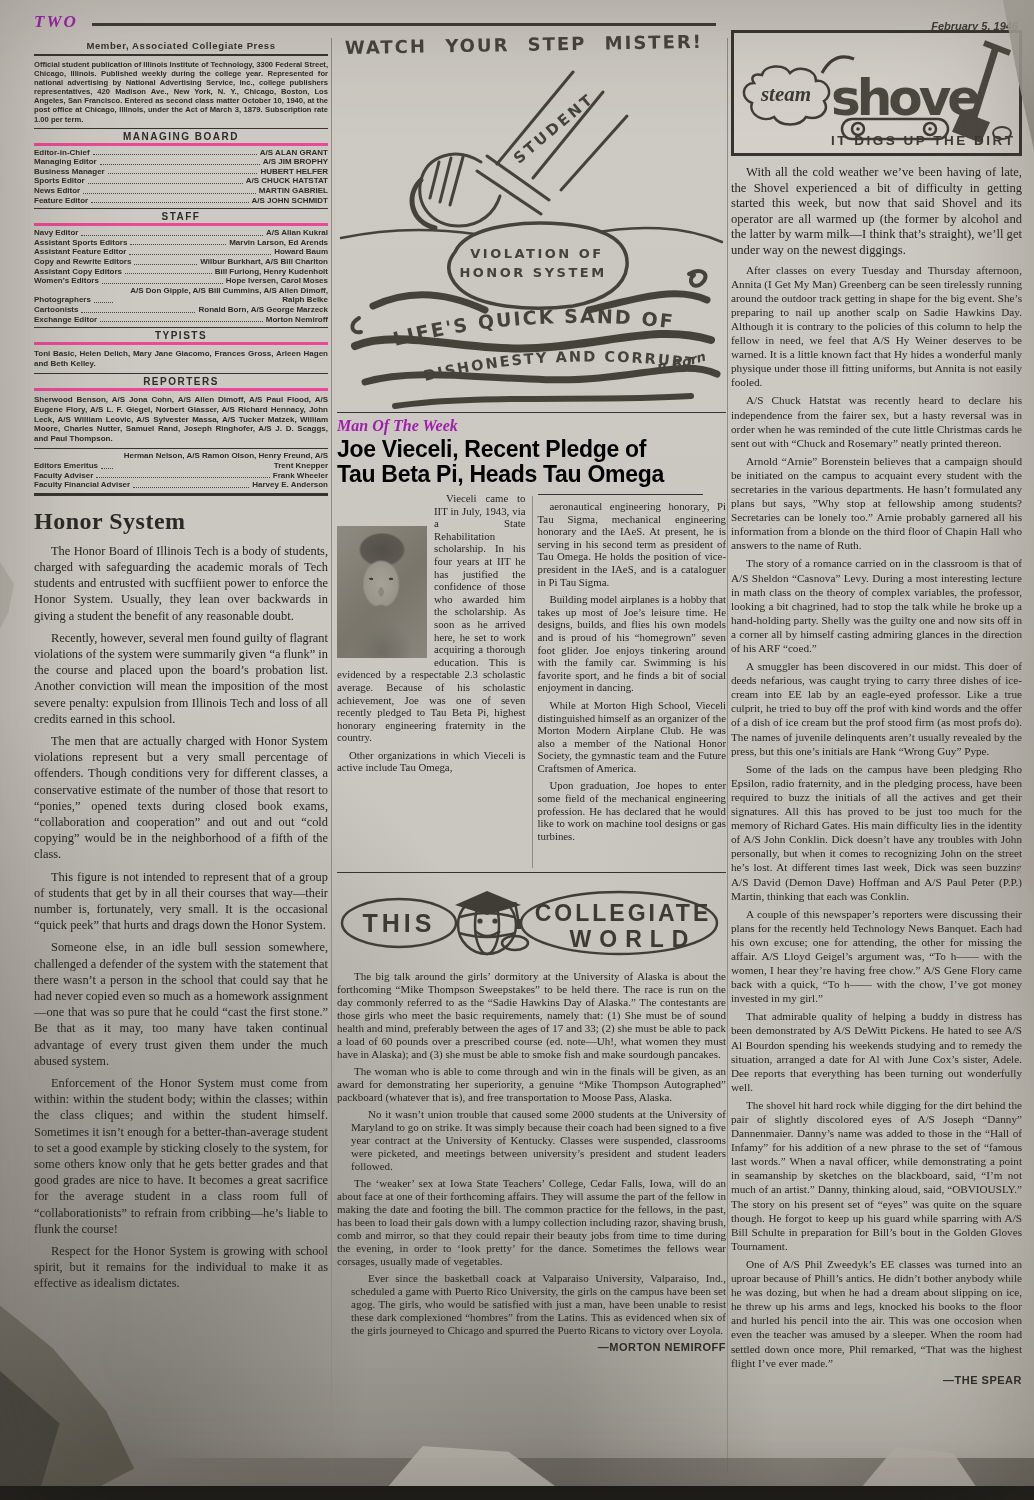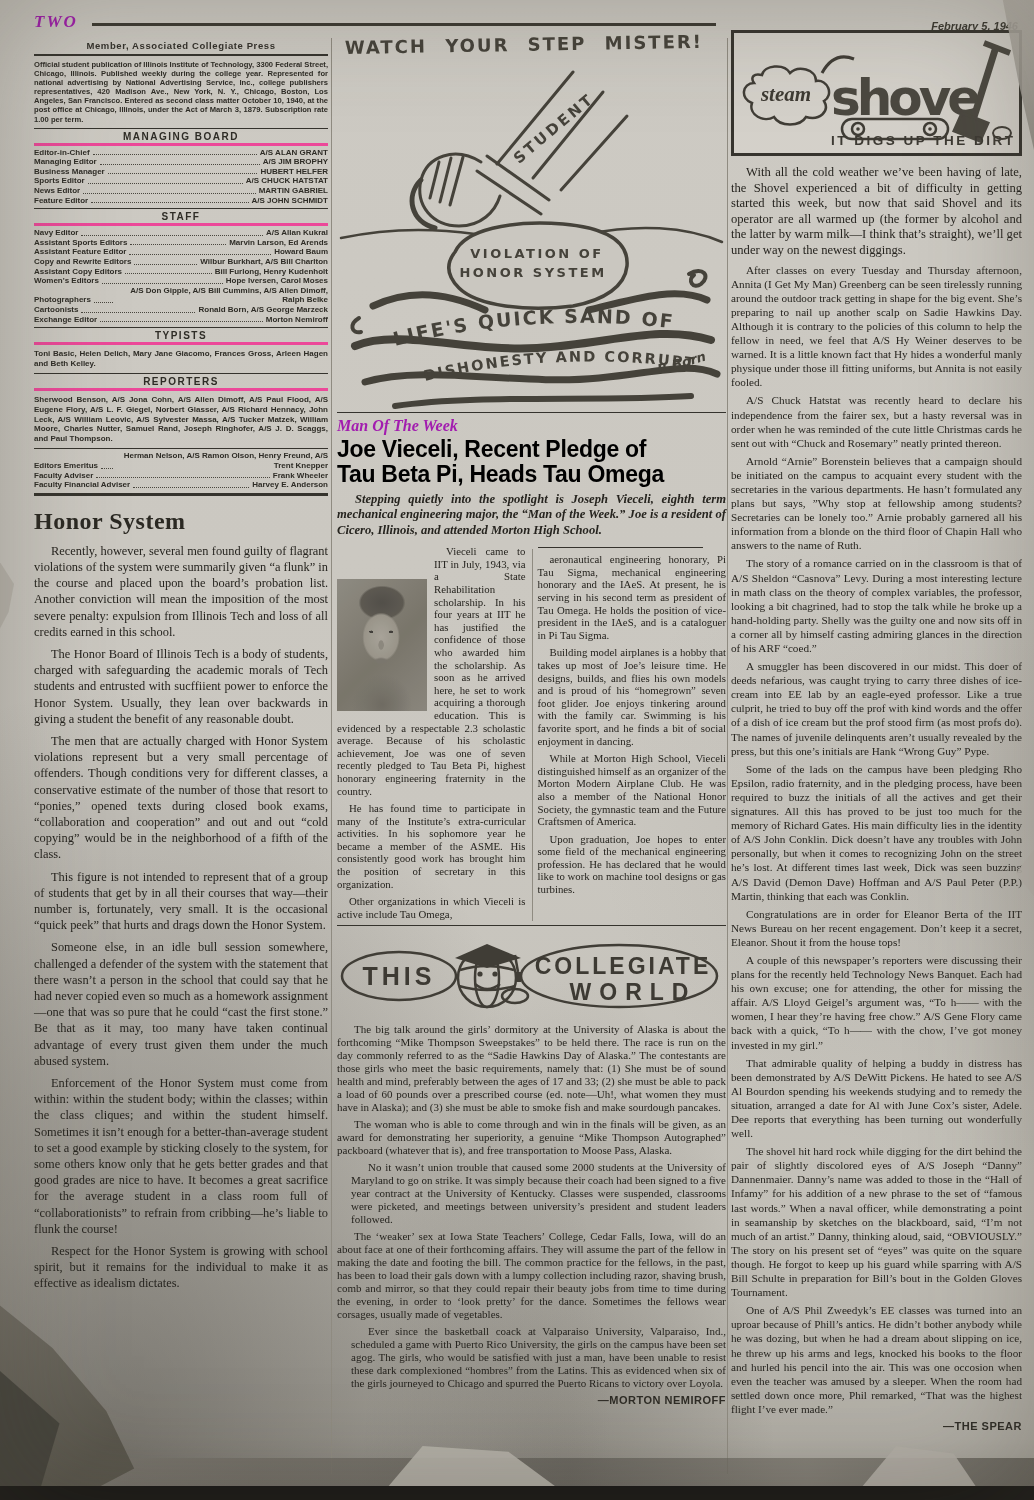--- a/index.html
+++ b/index.html
@@ -200,22 +200,22 @@
         <span class="m-name">Frank Wheeler</span>
       </div>
     <div class="m-row">
         <span class="m-role">Faculty Financial Adviser</span>
         <span class="m-dots"></span>
         <span class="m-name">Harvey E. Anderson</span>
       </div>
   </div>
 
   <h2 class="honor-title">Honor System</h2>
+  <p class="honor-p">The Honor Board of Illinois Tech is a body of students, charged with safeguarding the academic morals of Tech students and entrusted with sucffiient power to enforce the Honor System. Usually, they lean over backwards in giving a student the benefit of any reasonable doubt.</p>
   <p class="honor-p">Recently, however, several men found guilty of flagrant violations of the system were summarily given “a flunk” in the course and placed upon the board’s probation list. Another conviction will mean the imposition of the most severe penalty: expulsion from Illinois Tech and loss of all credits earned in this school.</p>
-  <p class="honor-p">The Honor Board of Illinois Tech is a body of students, charged with safeguarding the academic morals of Tech students and entrusted with sucffiient power to enforce the Honor System. Usually, they lean over backwards in giving a student the benefit of any reasonable doubt.</p>
   <p class="honor-p">The men that are actually charged with Honor System violations represent but a very small percentage of offenders. Though conditions very for different classes, a conservative estimate of the number of those that resort to “ponies,” opened texts during closed book exams, “collaboration and cooperation” and out and out “cold copying” would be in the neighborhood of a fifth of the class.</p>
   <p class="honor-p">This figure is not intended to represent that of a group of students that get by in all their courses that way—their number is, fortunately, very small. It is the occasional “quick peek” that hurts and drags down the Honor System.</p>
   <p class="honor-p">Someone else, in an idle bull session somewhere, challenged a defender of the system with the statement that there wasn’t a person in the school that could say that he had never copied even so much as a homework assignment—one that was so pure that he could “cast the first stone.” Be that as it may, too many have taken continual advantage of every trust given them under the much abused system.</p>
   <p class="honor-p">Enforcement of the Honor System must come from within: within the student body; within the classes; within the class cliques; and within the student himself. Sometimes it isn’t enough for a better-than-average student to set a good example by sticking closely to the system, for some others know only that he gets better grades and that good grades are nice to have. It becomes a great sacrifice for the average student in a class room full of “collaborationists” to refrain from cribbing—he’s liable to flunk the course!</p>
   <p class="honor-p">Respect for the Honor System is growing with school spirit, but it remains for the individual to make it as effective as idealism dictates.</p>
 </div>
 
 <div class="col-mid">
 
   <svg class="cartoon" width="389" height="384" viewBox="0 0 389 384">
@@ -260,27 +260,25 @@
       <textPath href="#sandArc2">DISHONESTY AND CORRUPTION</textPath>
     </text>
     <text class="hand" x="322" y="346" font-size="13" font-style="italic" transform="rotate(-16 322 346)">R.Born</text>
   </svg>
 
   <div class="mow-kicker">Man Of The Week</div>
   <div class="mow-headline">
     <div>Joe Vieceli, Recent Pledge of</div>
     <div>Tau Beta Pi, Heads Tau Omega</div>
   </div>
-  <p class="mow-lead">Stepping quietly into the spotlight is Joseph Vieceli, eighth term mechanical engineering major, the “Man of the Week.” Joe is a resident of Cicero, Illinois, and attended Morton High School.</p>
 
   <div class="mow-cols">
     <div class="mow-col">
       <div class="photo"></div>
       <p>Vieceli came to IIT in July, 1943, via a State Rehabilitation scholarship. In his four years at IIT he has justified the confidence of those who awarded him the scholarship. As soon as he arrived here, he set to work acquiring a thorough education. This is evidenced by a respectable 2.3 scholastic average. Because of his scholastic achievement, Joe was one of seven recently pledged to Tau Beta Pi, highest honorary engineering fraternity in the country.</p>
-      <p>He has found time to participate in many of the Institute’s extra-curricular activities. In his sophomore year he became a member of the ASME. His consistently good work has brought him the position of secretary in this organization.</p>
       <p>Other organizations in which Vieceli is active include Tau Omega,</p>
     </div>
     <div class="mow-col">
       <div class="cont-rule"></div>
       <p>aeronautical engineering honorary, Pi Tau Sigma, mechanical engineering honorary and the IAeS. At present, he is serving in his second term as president of Tau Omega. He holds the position of vice-president in the IAeS, and is a cataloguer in Pi Tau Sigma.</p>
       <p>Building model airplanes is a hobby that takes up most of Joe’s leisure time. He designs, builds, and flies his own models and is proud of his “homegrown” seven foot glider. Joe enjoys tinkering around with the family car. Swimming is his favorite sport, and he finds a bit of social enjoyment in dancing.</p>
       <p>While at Morton High School, Vieceli distinguished himself as an organizer of the Morton Modern Airplane Club. He was also a member of the National Honor Society, the gymnastic team and the Future Craftsmen of America.</p>
       <p>Upon graduation, Joe hopes to enter some field of the mechanical engineering profession. He has declared that he would like to work on machine tool designs or gas turbines.</p>
     </div>
   </div>
@@ -343,21 +341,20 @@
   </div>
 
   <div class="shovel-text">
     <p class="lead-p">With all the cold weather we’ve been having of late, the Shovel experienced a bit of difficulty in getting started this week, but now that said Shovel and its operator are all warmed up (the former by alcohol and the latter by warm milk—I think that’s straight), we’ll get under way on the newest diggings.</p>
     <p>After classes on every Tuesday and Thursday afternoon, Annita (I Get My Man) Greenberg can be seen tirelessly running around the outdoor track getting in shape for the big event. She’s preparing to nail up another scalp on Sadie Hawkins Day. Although it is contrary to the policies of this column to help the fellow in need, we feel that A/S Hy Weiner deserves to be warned. It is a little known fact that Hy hides a wonderful manly physique under those ill fitting uniforms, but Annita is not easily fooled.</p>
     <p class="sh-ind">A/S Chuck Hatstat was recently heard to declare his independence from the fairer sex, but a hasty reversal was in order when he was reminded of the cute little Christmas cards he sent out with “Chuck and Rosemary” neatly printed thereon.</p>
     <p>Arnold “Arnie” Borenstein believes that a campaign should be initiated on the campus to acquaint every student with the secretaries in the various departments. He hasn’t formulated any plans but says, ”Why stop at fellowship among students?  Secretaries can be lonely too.”  Arnie probably garnered all his information from a blonde on the third floor of Chapin Hall who answers to the name of Ruth.</p>
     <p class="sh-ind">The story of a romance carried on in the classroom is that of A/S Sheldon “Casnova” Levy. During a most interesting lecture in math class on the theory of complex variables, the professor, looking a bit chagrined, had to stop the talk while he broke up a hand-holding party. Shelly was the guilty one and now sits off in a corner all by himself casting admiring glances in the direction of his ARF “coed.”</p>
     <p>A smuggler has been discovered in our midst. This doer of deeds nefarious, was caught trying to carry three dishes of ice-cream into EE lab by an eagle-eyed professor. Like a true culprit, he tried to buy off the prof with kind words and the offer of a dish of ice cream but the prof stood firm (as most profs do). The names of juvenile delinquents aren’t usually revealed by the press, but this one’s initials are Hank “Wrong Guy” Pype.</p>
     <p class="sh-ind">Some of the lads on the campus have been pledging Rho Epsilon, radio fraternity, and in the pledging process, have been required to buzz the initials of all the actives and get their signatures. All this has proved to be just too much for the memory of Richard Gates. His main difficulty lies in the identity of A/S John Conklin. Dick doesn’t have any troubles with John personally, but when it comes to recognizing John on the street he’s lost. At different times last week, Dick was seen buzzing A/S David (Demon Dave) Hoffman and A/S Paul Peter (P.P.) Martin, thinking that each was Conklin.</p>
-    <p>Congratulations are in order for Eleanor Berta of the IIT News Bureau on her recent engagement. Don’t keep it a secret, Eleanor.  Shout it from the house tops!</p>
     <p>A couple of this newspaper’s reporters were discussing their plans for the recently held Technology News Banquet. Each had his own excuse; one for attending, the other for missing the affair. A/S Lloyd Geigel’s argument was, “To h—— with the women, I hear they’re having free chow.” A/S Gene Flory came back with a quick, “To h—— with the chow, I’ve got money invested in my girl.”</p>
     <p>That admirable quality of helping a buddy in distress has been demonstrated by A/S DeWitt Pickens. He hated to see A/S Al Bourdon spending his weekends studying and to remedy the situation, arranged a date for Al with June Cox’s sister, Adele. Dee reports that everything has been turning out wonderfully well.</p>
     <p class="sh-ind">The shovel hit hard rock while digging for the dirt behind the pair of slightly discolored eyes of A/S Joseph “Danny” Dannenmaier. Danny’s name was added to those in the “Hall of Infamy” for his addition of a new phrase to the set of “famous last words.” When a naval officer, while demonstrating a point in seamanship by sketches on the blackboard, said, “I’m not much of an artist.” Danny, thinking aloud, said, “OBVIOUSLY.” The story on his present set of “eyes” was quite on the square though. He forgot to keep up his guard while sparring with A/S Bill Schulte in preparation for Bill’s bout in the Golden Gloves Tournament.</p>
     <p>One of A/S Phil Zweedyk’s EE classes was turned into an uproar because of Phill’s antics. He didn’t bother anybody while he was dozing, but when he had a dream about slipping on ice, he threw up his arms and legs, knocked his books to the floor and hurled his pencil into the air. This was one occosion when even the teacher was amused by a sleeper. When the room had settled down once more, Phil remarked, “That was the highest flight I’ve ever made.”</p>
     <div class="sig">—THE SPEAR</div>
   </div>
 </div>
 
 <div class="tear bottom-strip"></div>
 <div class="tear tear-bl1"></div>

